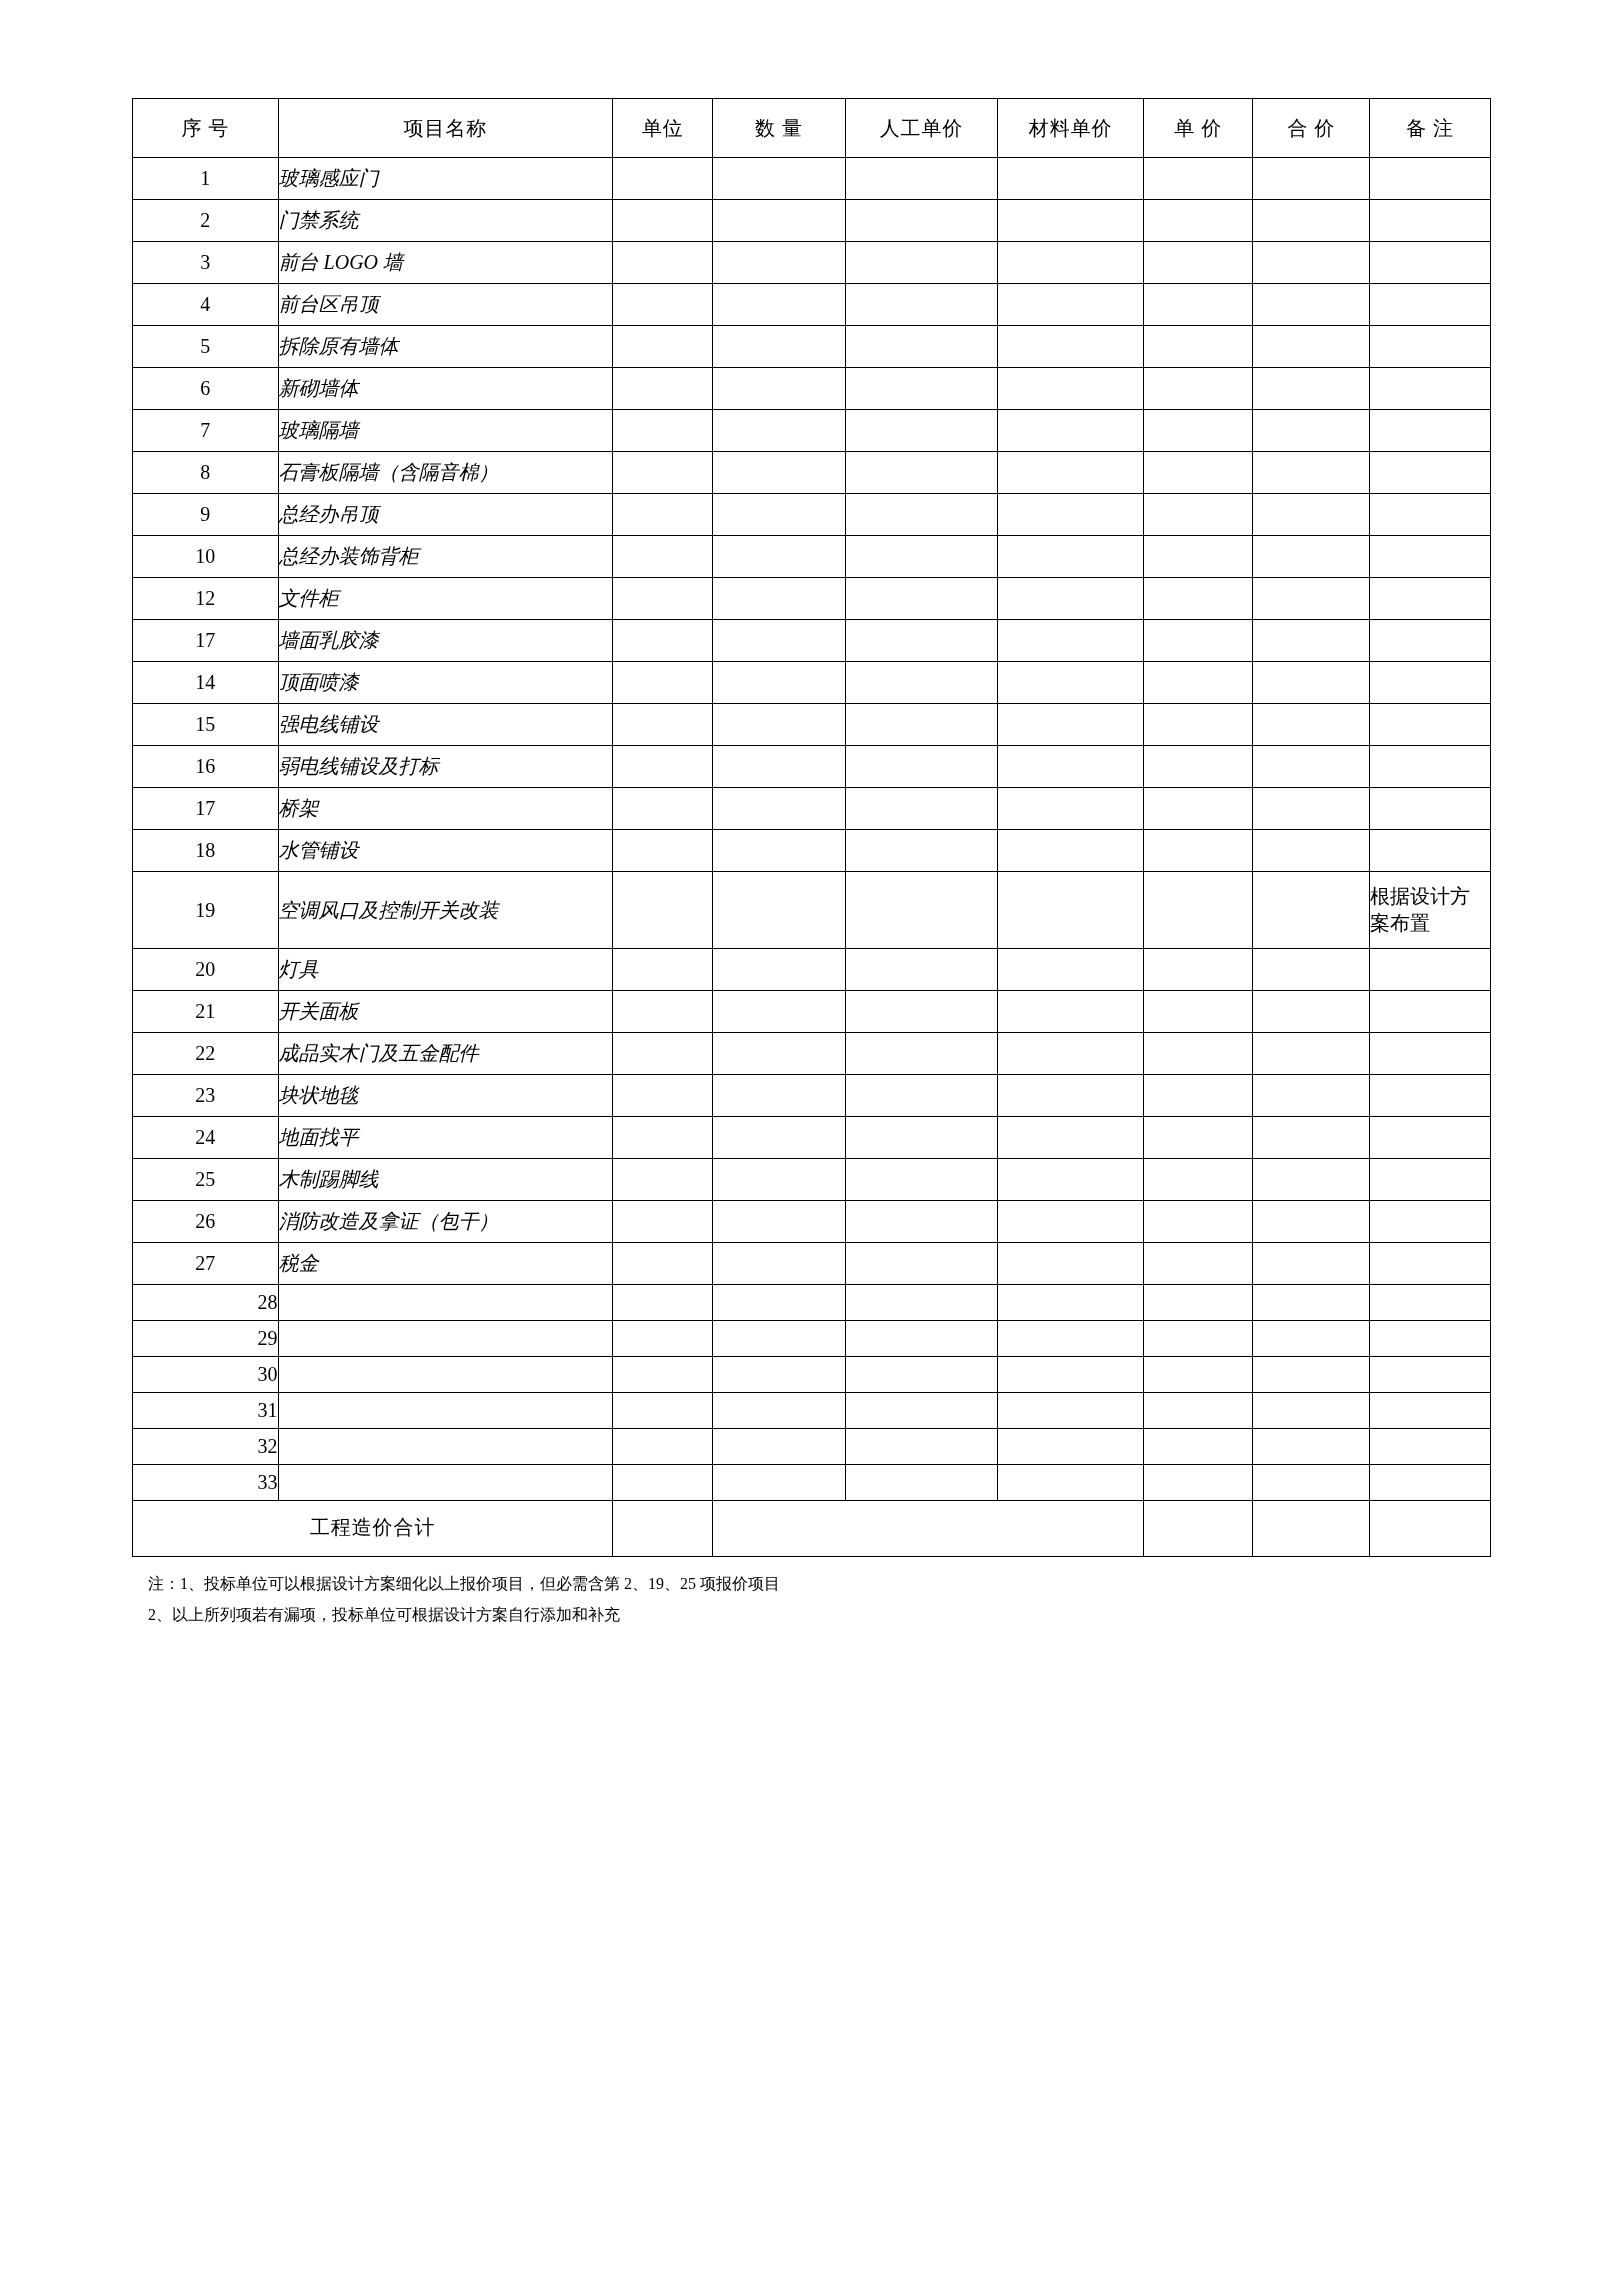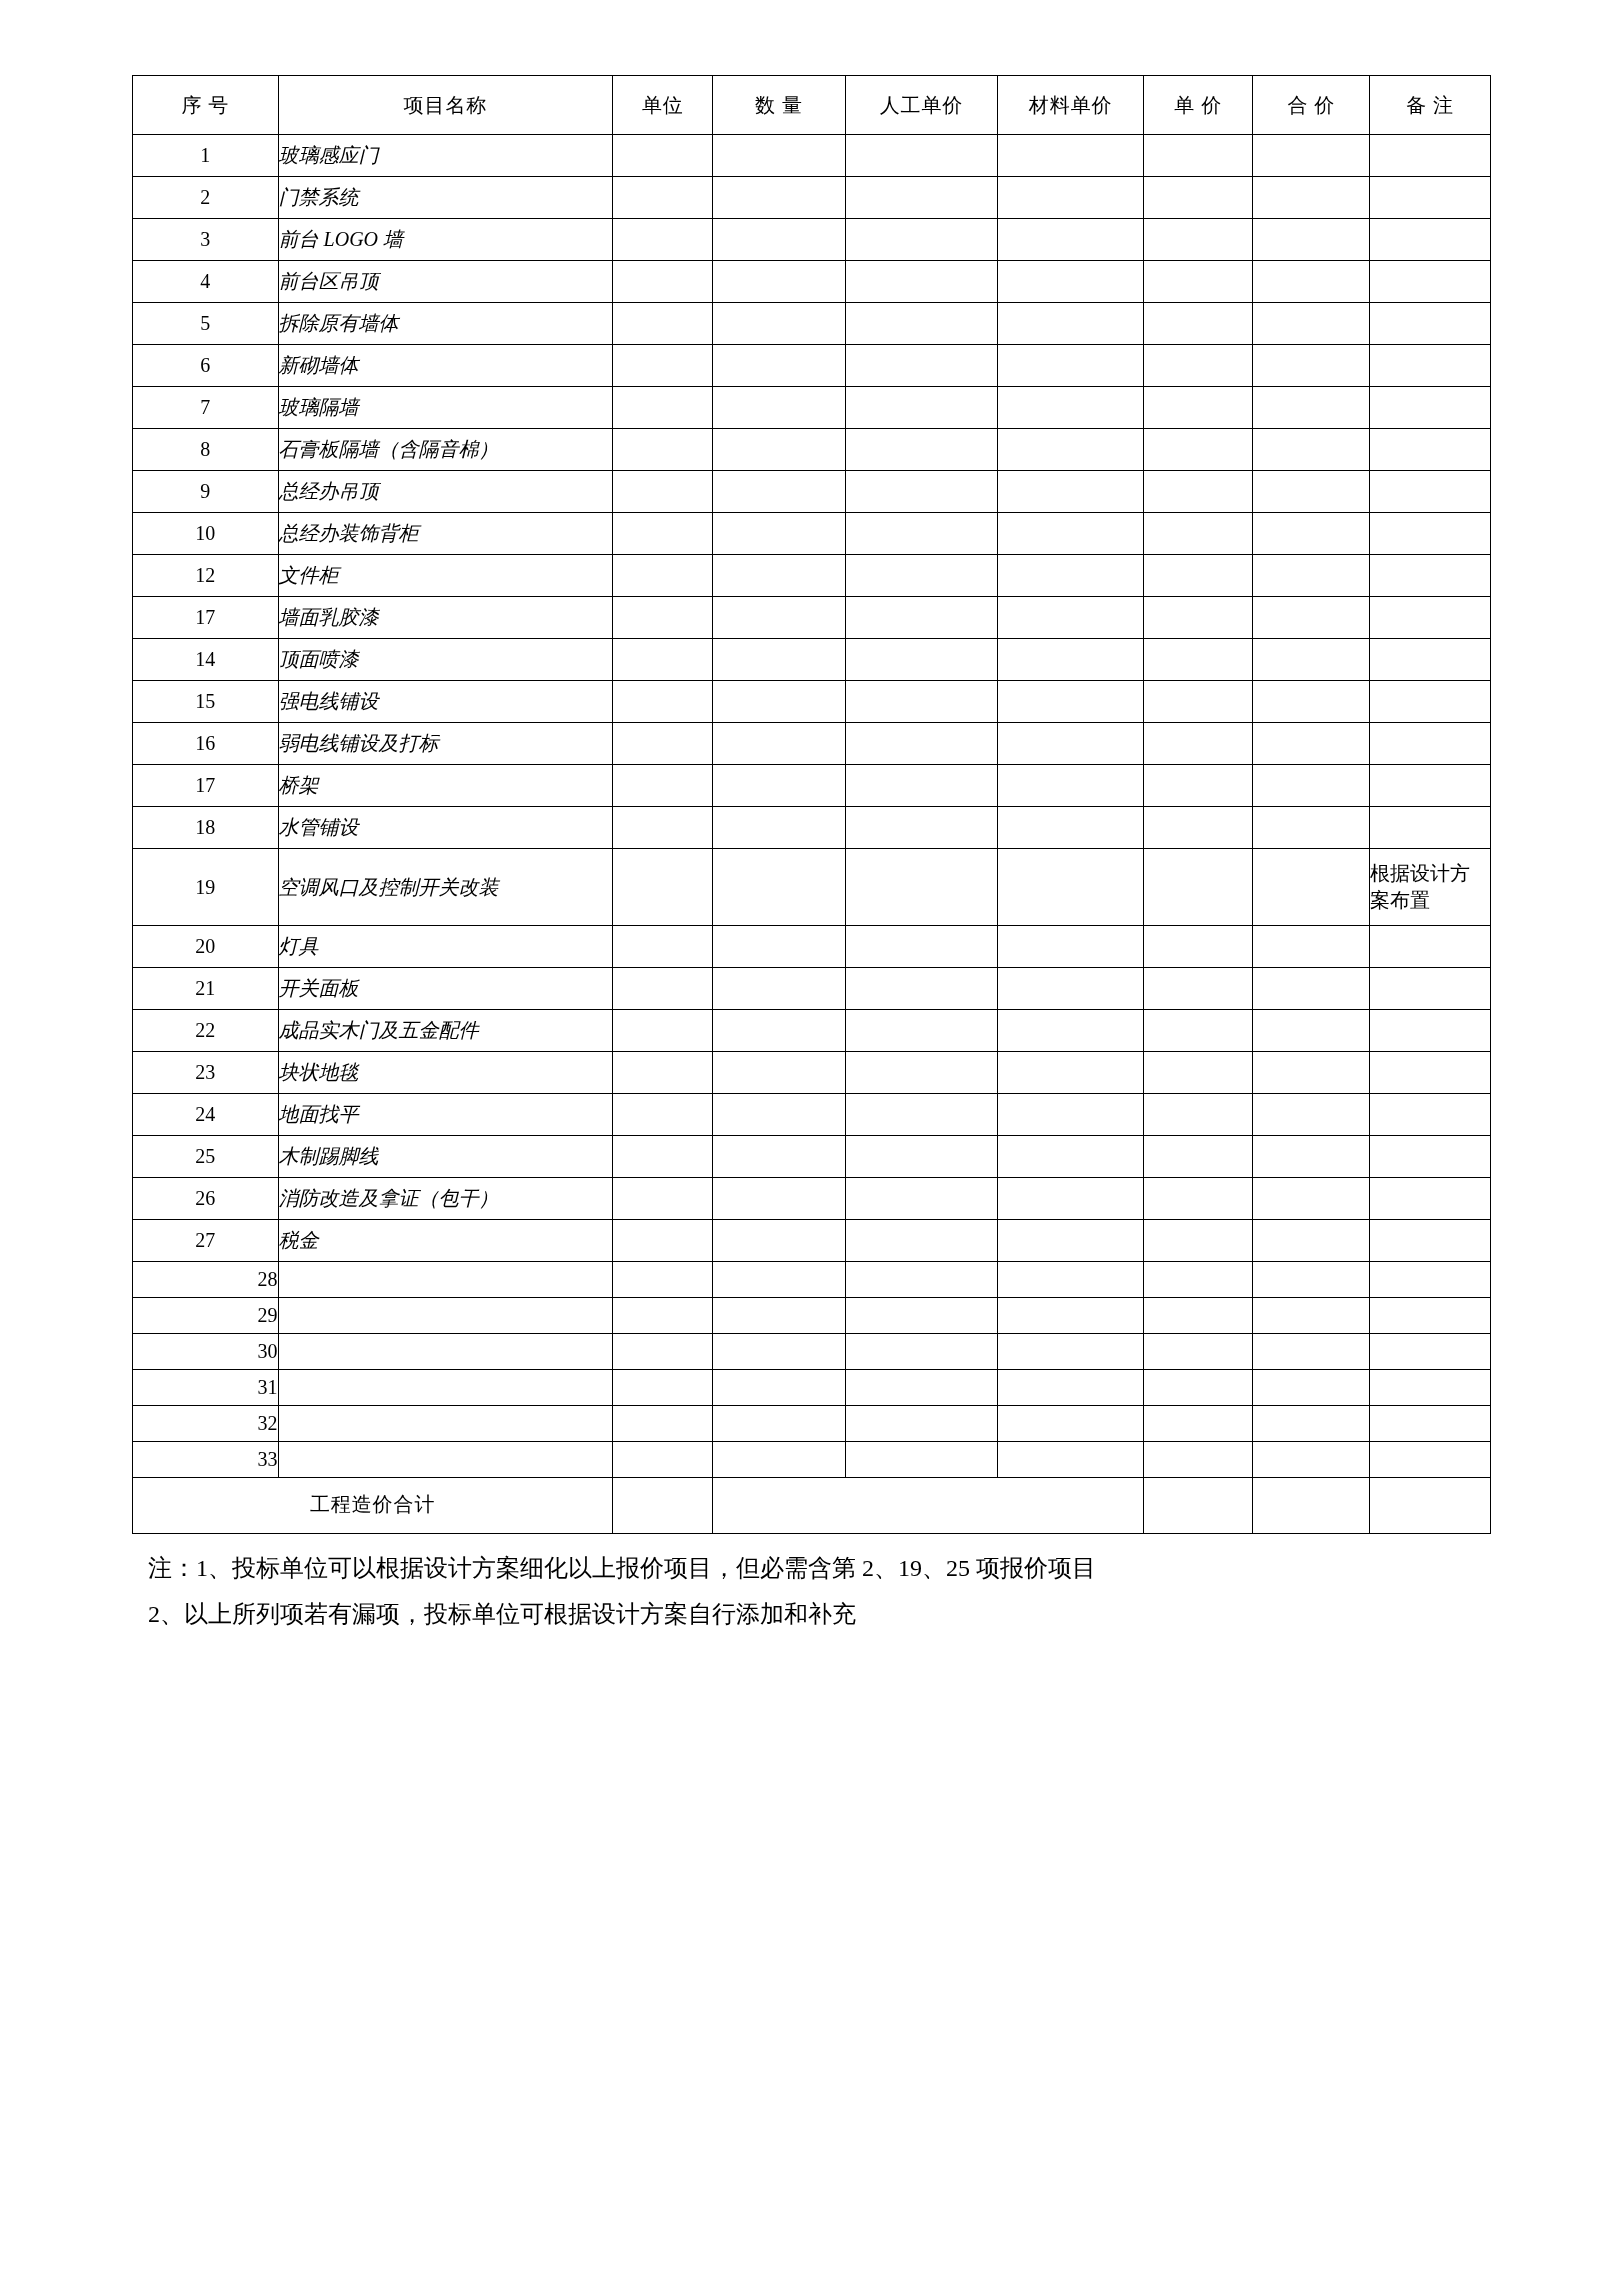--- a/index.html
+++ b/index.html
@@ -11,21 +11,21 @@
     width: 1622px;
     height: 2295px;
     font-family: "Liberation Serif", "DejaVu Serif", serif;
     color: #000000;
   }
   .page {
     position: relative;
     width: 1622px;
     height: 2295px;
     box-sizing: border-box;
-    padding: 75px 132px 0 132px;
+    padding: 98px 132px 0 132px;
   }
   table.quote {
     border-collapse: collapse;
     width: 1359px;
     table-layout: fixed;
   }
   table.quote td, table.quote th {
     border: 0.9px solid #000000;
     padding: 0;
     font-weight: normal;
@@ -79,21 +79,21 @@
   td.total-label {
     text-align: center;
     font-size: 22px;
     letter-spacing: 0.9px;
   }
   .notes {
     margin-top: 12.3px;
     width: 1359px;
   }
   .note-line {
-    font-size: 24px;
+    font-size: 16px;
     line-height: 1.9;
     padding-left: 16px;
     white-space: nowrap;
   }
 </style>
 </head>
 <body>
 
 <div class="page">
 

